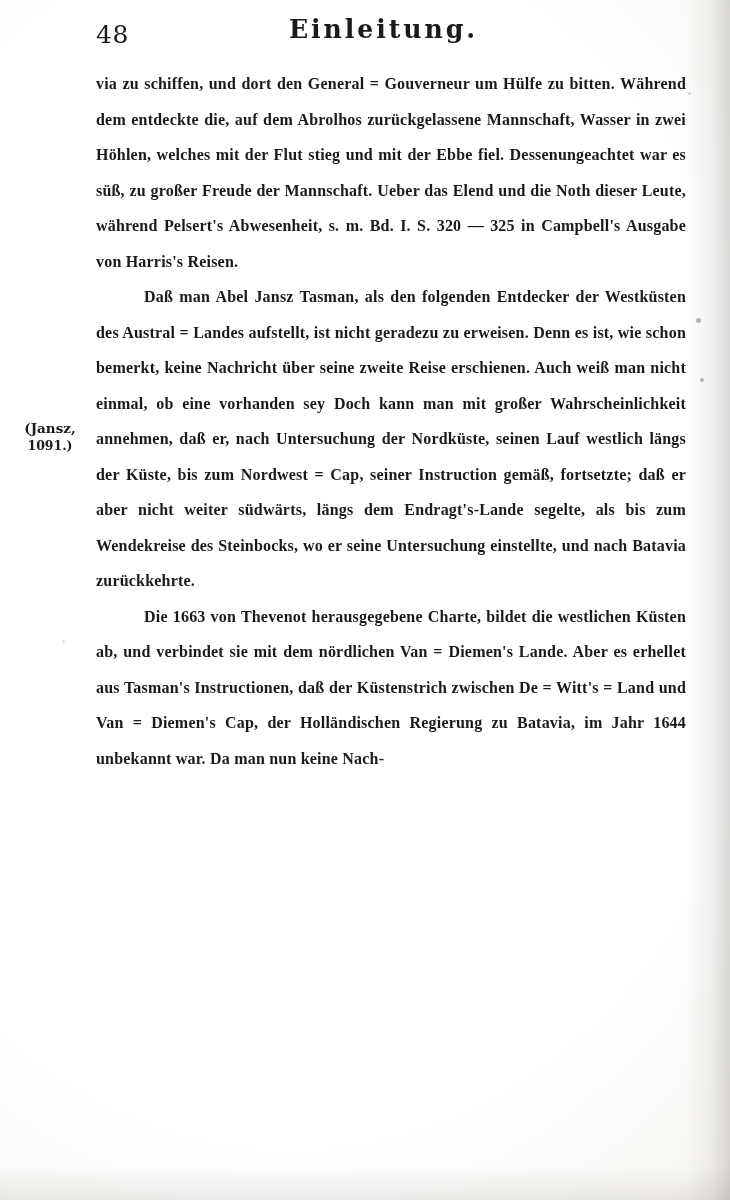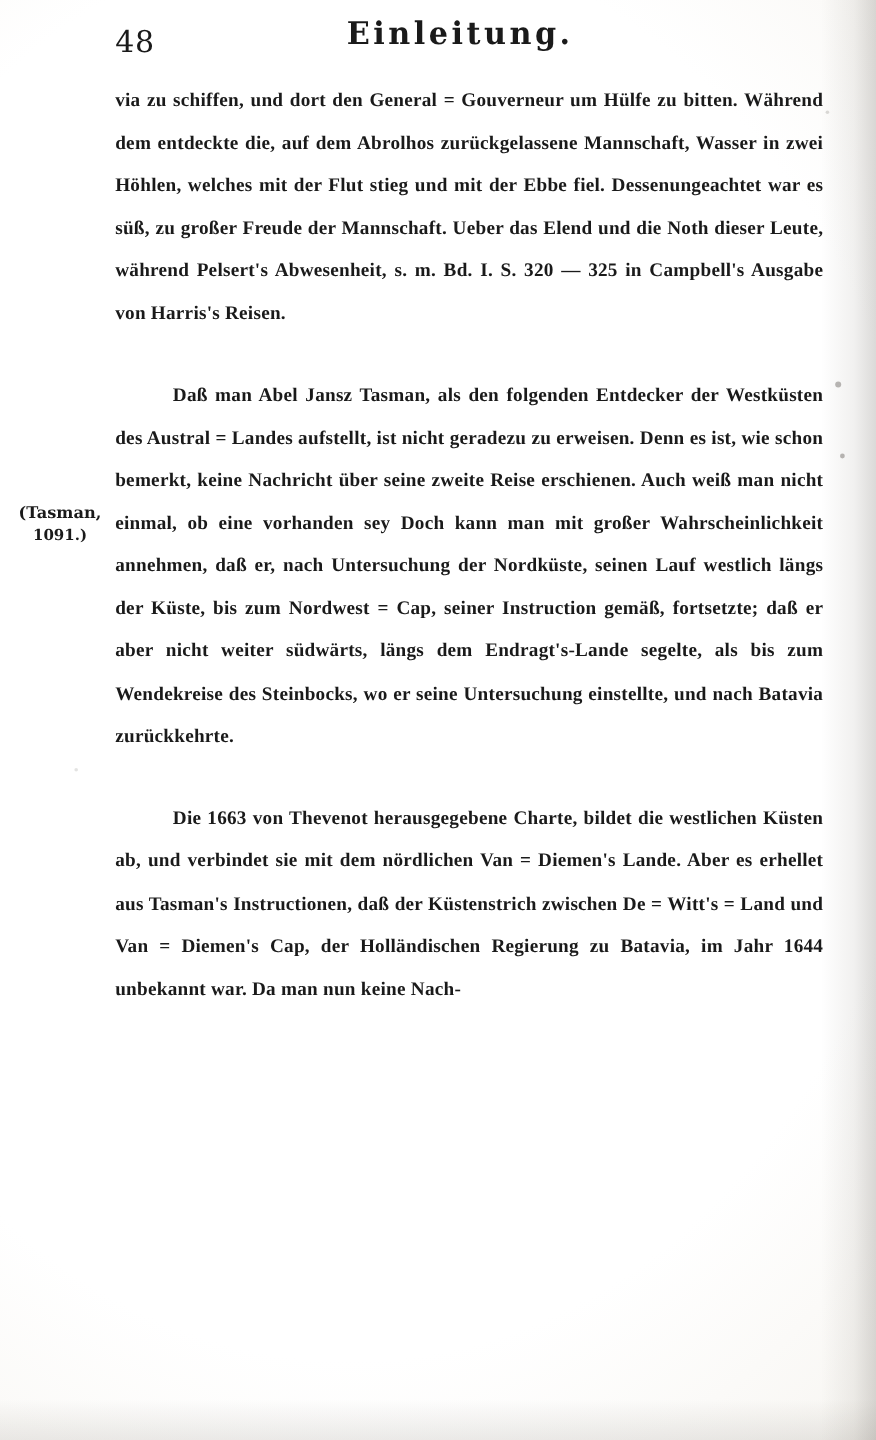--- a/index.html
+++ b/index.html
@@ -84,21 +84,21 @@
     letter-spacing: 0.2px;
     text-align: justify;
     text-justify: inter-word;
     transform-origin: left top;
   }
 
   p.para {
     margin: 0 0 0 0;
   }
   p.para + p.para {
-    margin-top: 33px;
+    margin-top: 0;
   }
   .indent {
     display: inline-block;
     width: 48px;
   }
 
   
   .marginal {
     position: absolute;
     left: 2px;
@@ -129,21 +129,21 @@
 <div class="page">
   <div class="edge-shade"></div>
   <div class="edge-shade-bottom"></div>
 
   <div class="header">
     <div class="folio">48</div>
     <div class="running-head">Einleitung.</div>
   </div>
 
   <div class="marginal">
-    <span>(Tasman,</span>
+    <span>(Jansz,</span>
     <span class="m2">1091.)</span>
   </div>
 
   <div class="textblock">
     <p class="para frak"><span>via zu schiffen, und dort den General = Gouverneur um Hülfe zu bitten.   Während dem entdeckte die, auf dem Abrolhos zurückgelassene Mannschaft, Wasser in zwei Höhlen, welches mit der Flut stieg und mit der Ebbe fiel.   Dessenungeachtet war es süß, zu großer Freude der Mannschaft.   Ueber das Elend und die Noth dieser Leute, während Pelsert's Abwesenheit, s. m. Bd. I. S. 320 — 325 in Campbell's Ausgabe von Harris's Reisen.</span></p>
     <p class="para frak"><span class="indent"></span><span>Daß man Abel Jansz Tasman, als den folgenden Entdecker der Westküsten des Austral = Landes aufstellt, ist nicht geradezu zu erweisen.   Denn es ist, wie schon bemerkt, keine Nachricht über seine zweite Reise erschienen.   Auch weiß man nicht einmal, ob eine vorhanden sey   Doch kann man mit großer Wahrscheinlichkeit annehmen, daß er, nach Untersuchung der Nordküste, seinen Lauf westlich längs der Küste, bis zum Nordwest = Cap, seiner Instruction gemäß, fortsetzte; daß er aber nicht weiter südwärts, längs dem Endragt's-Lande segelte, als bis zum Wendekreise des Steinbocks, wo er seine Untersuchung einstellte, und nach Batavia zurückkehrte.</span></p>
     <p class="para frak"><span class="indent"></span><span>Die 1663 von Thevenot herausgegebene Charte, bildet die westlichen Küsten ab, und verbindet sie mit dem nördlichen Van = Diemen's Lande.   Aber es erhellet aus Tasman's Instructionen, daß der Küstenstrich zwischen De = Witt's = Land und Van = Diemen's Cap, der Holländischen Regierung zu Batavia, im Jahr 1644 unbekannt war.   Da man nun keine Nach-</span></p>
   </div>
 
   <div class="speck" style="left:696px; top:318px; width:5px; height:5px;"></div>

